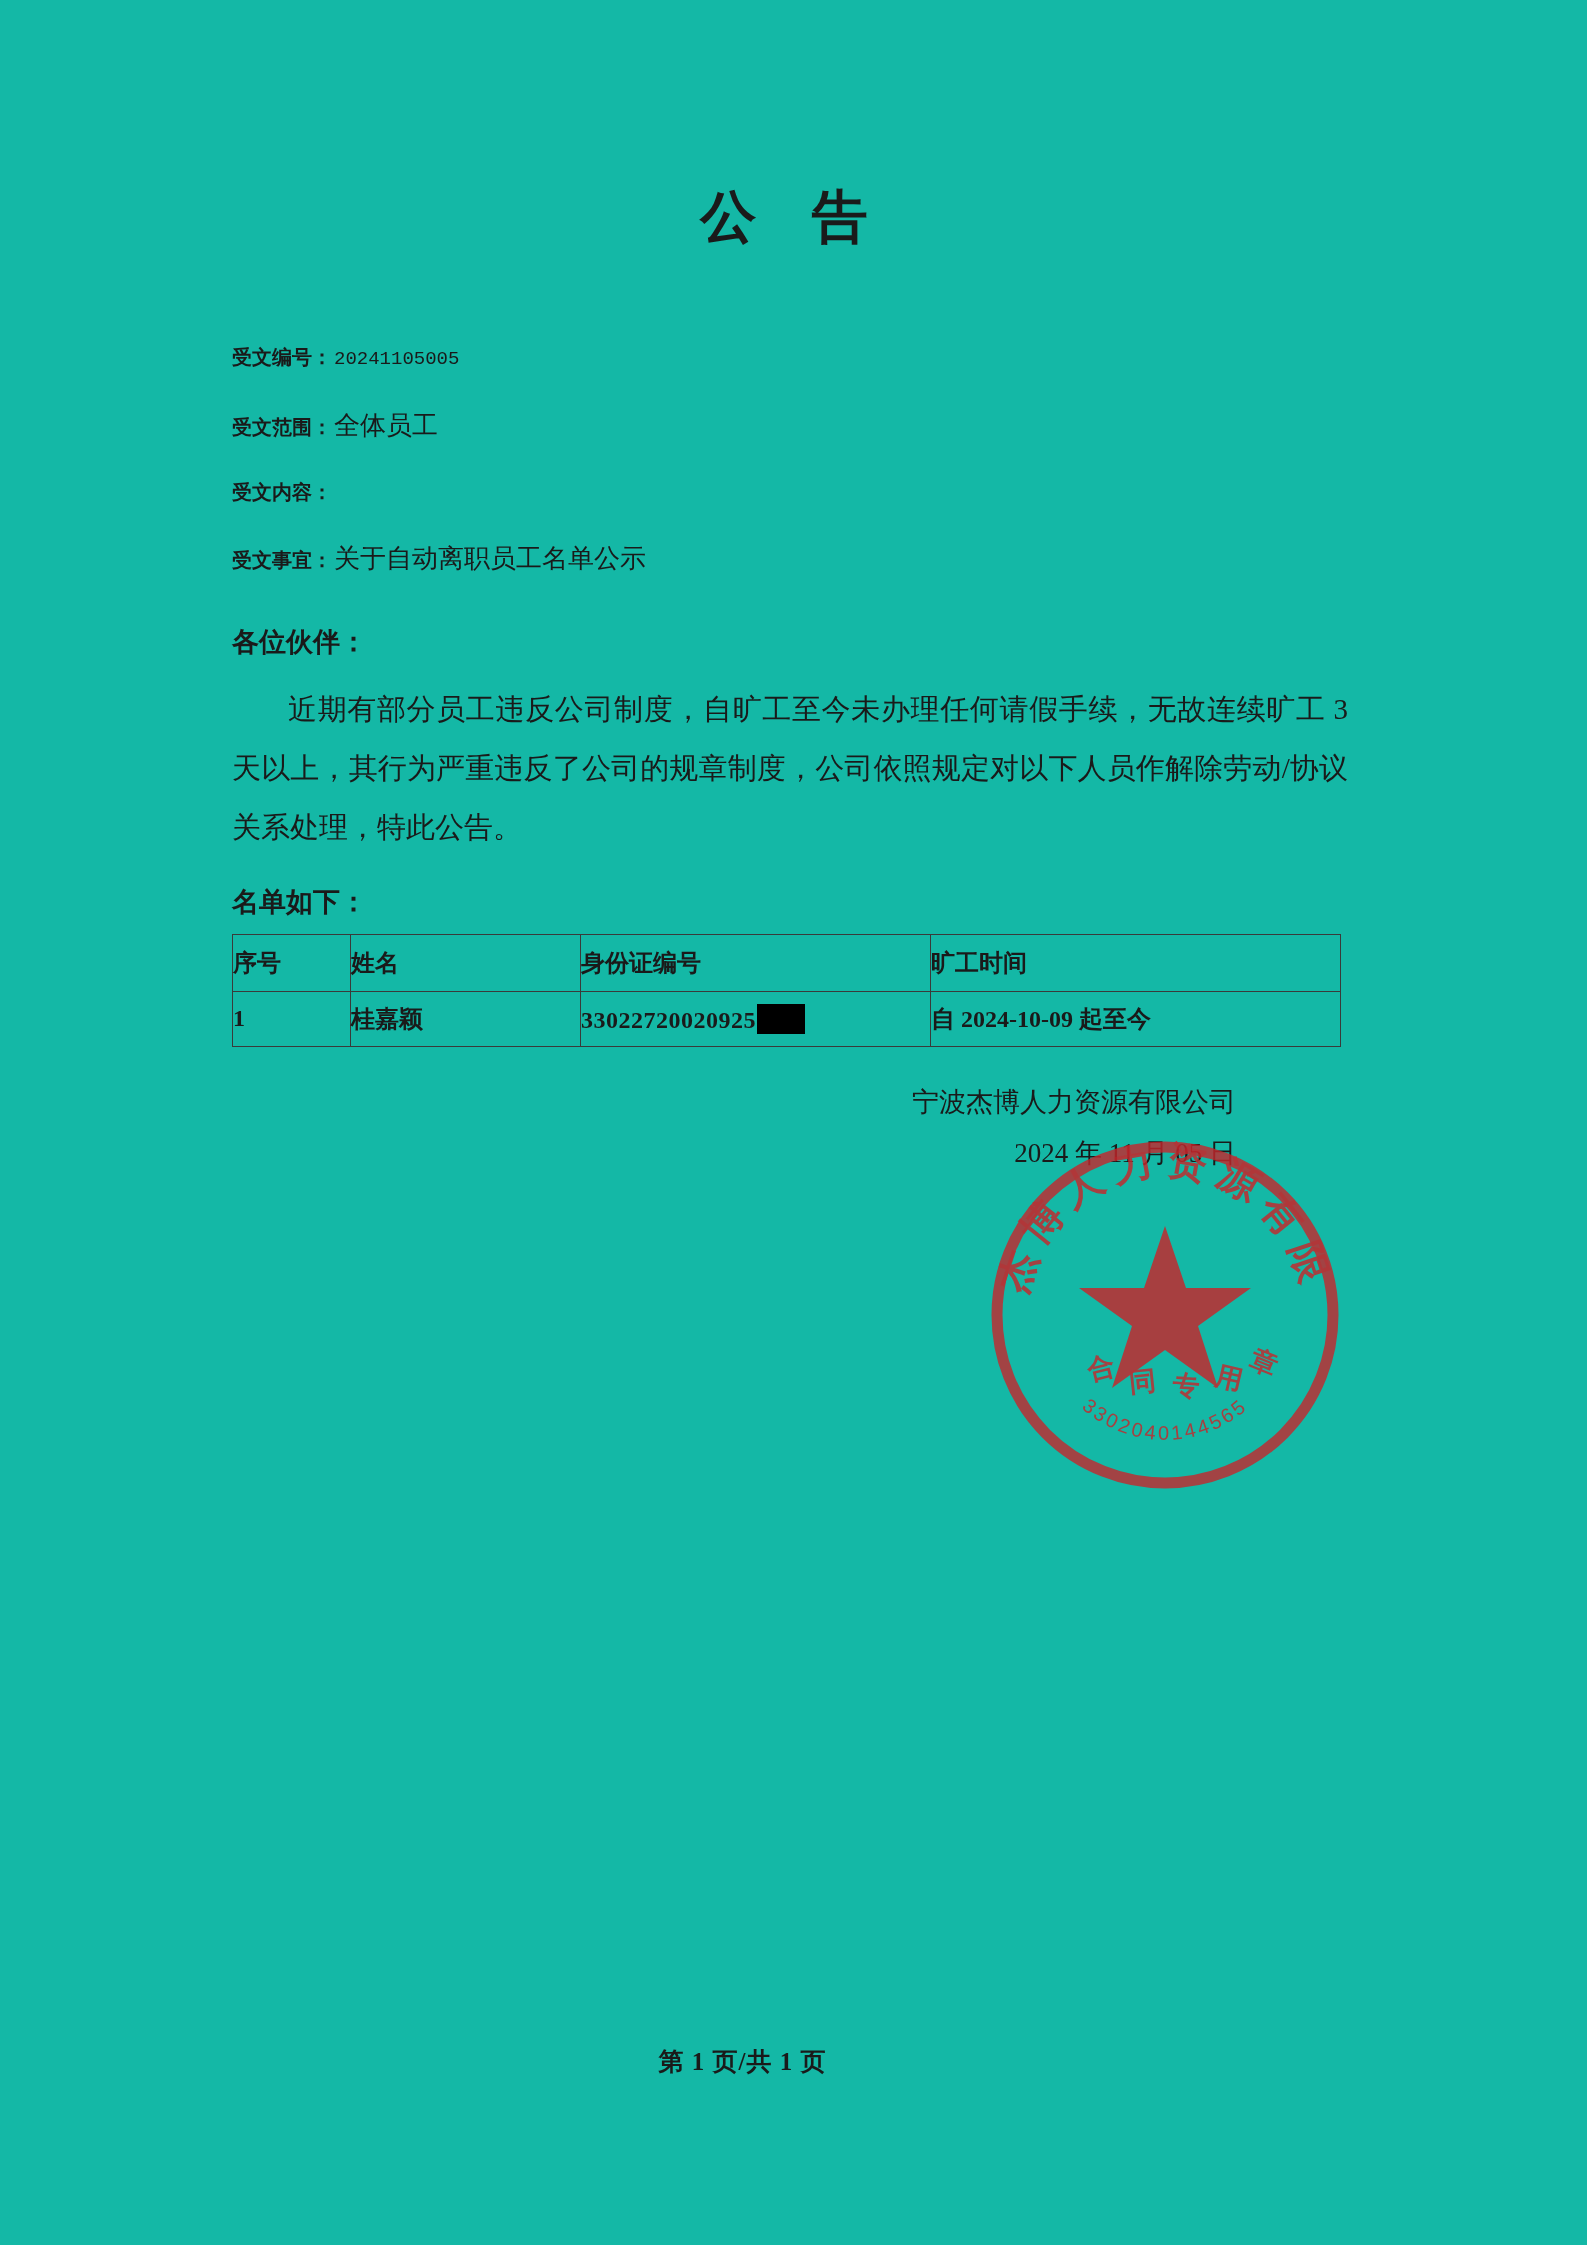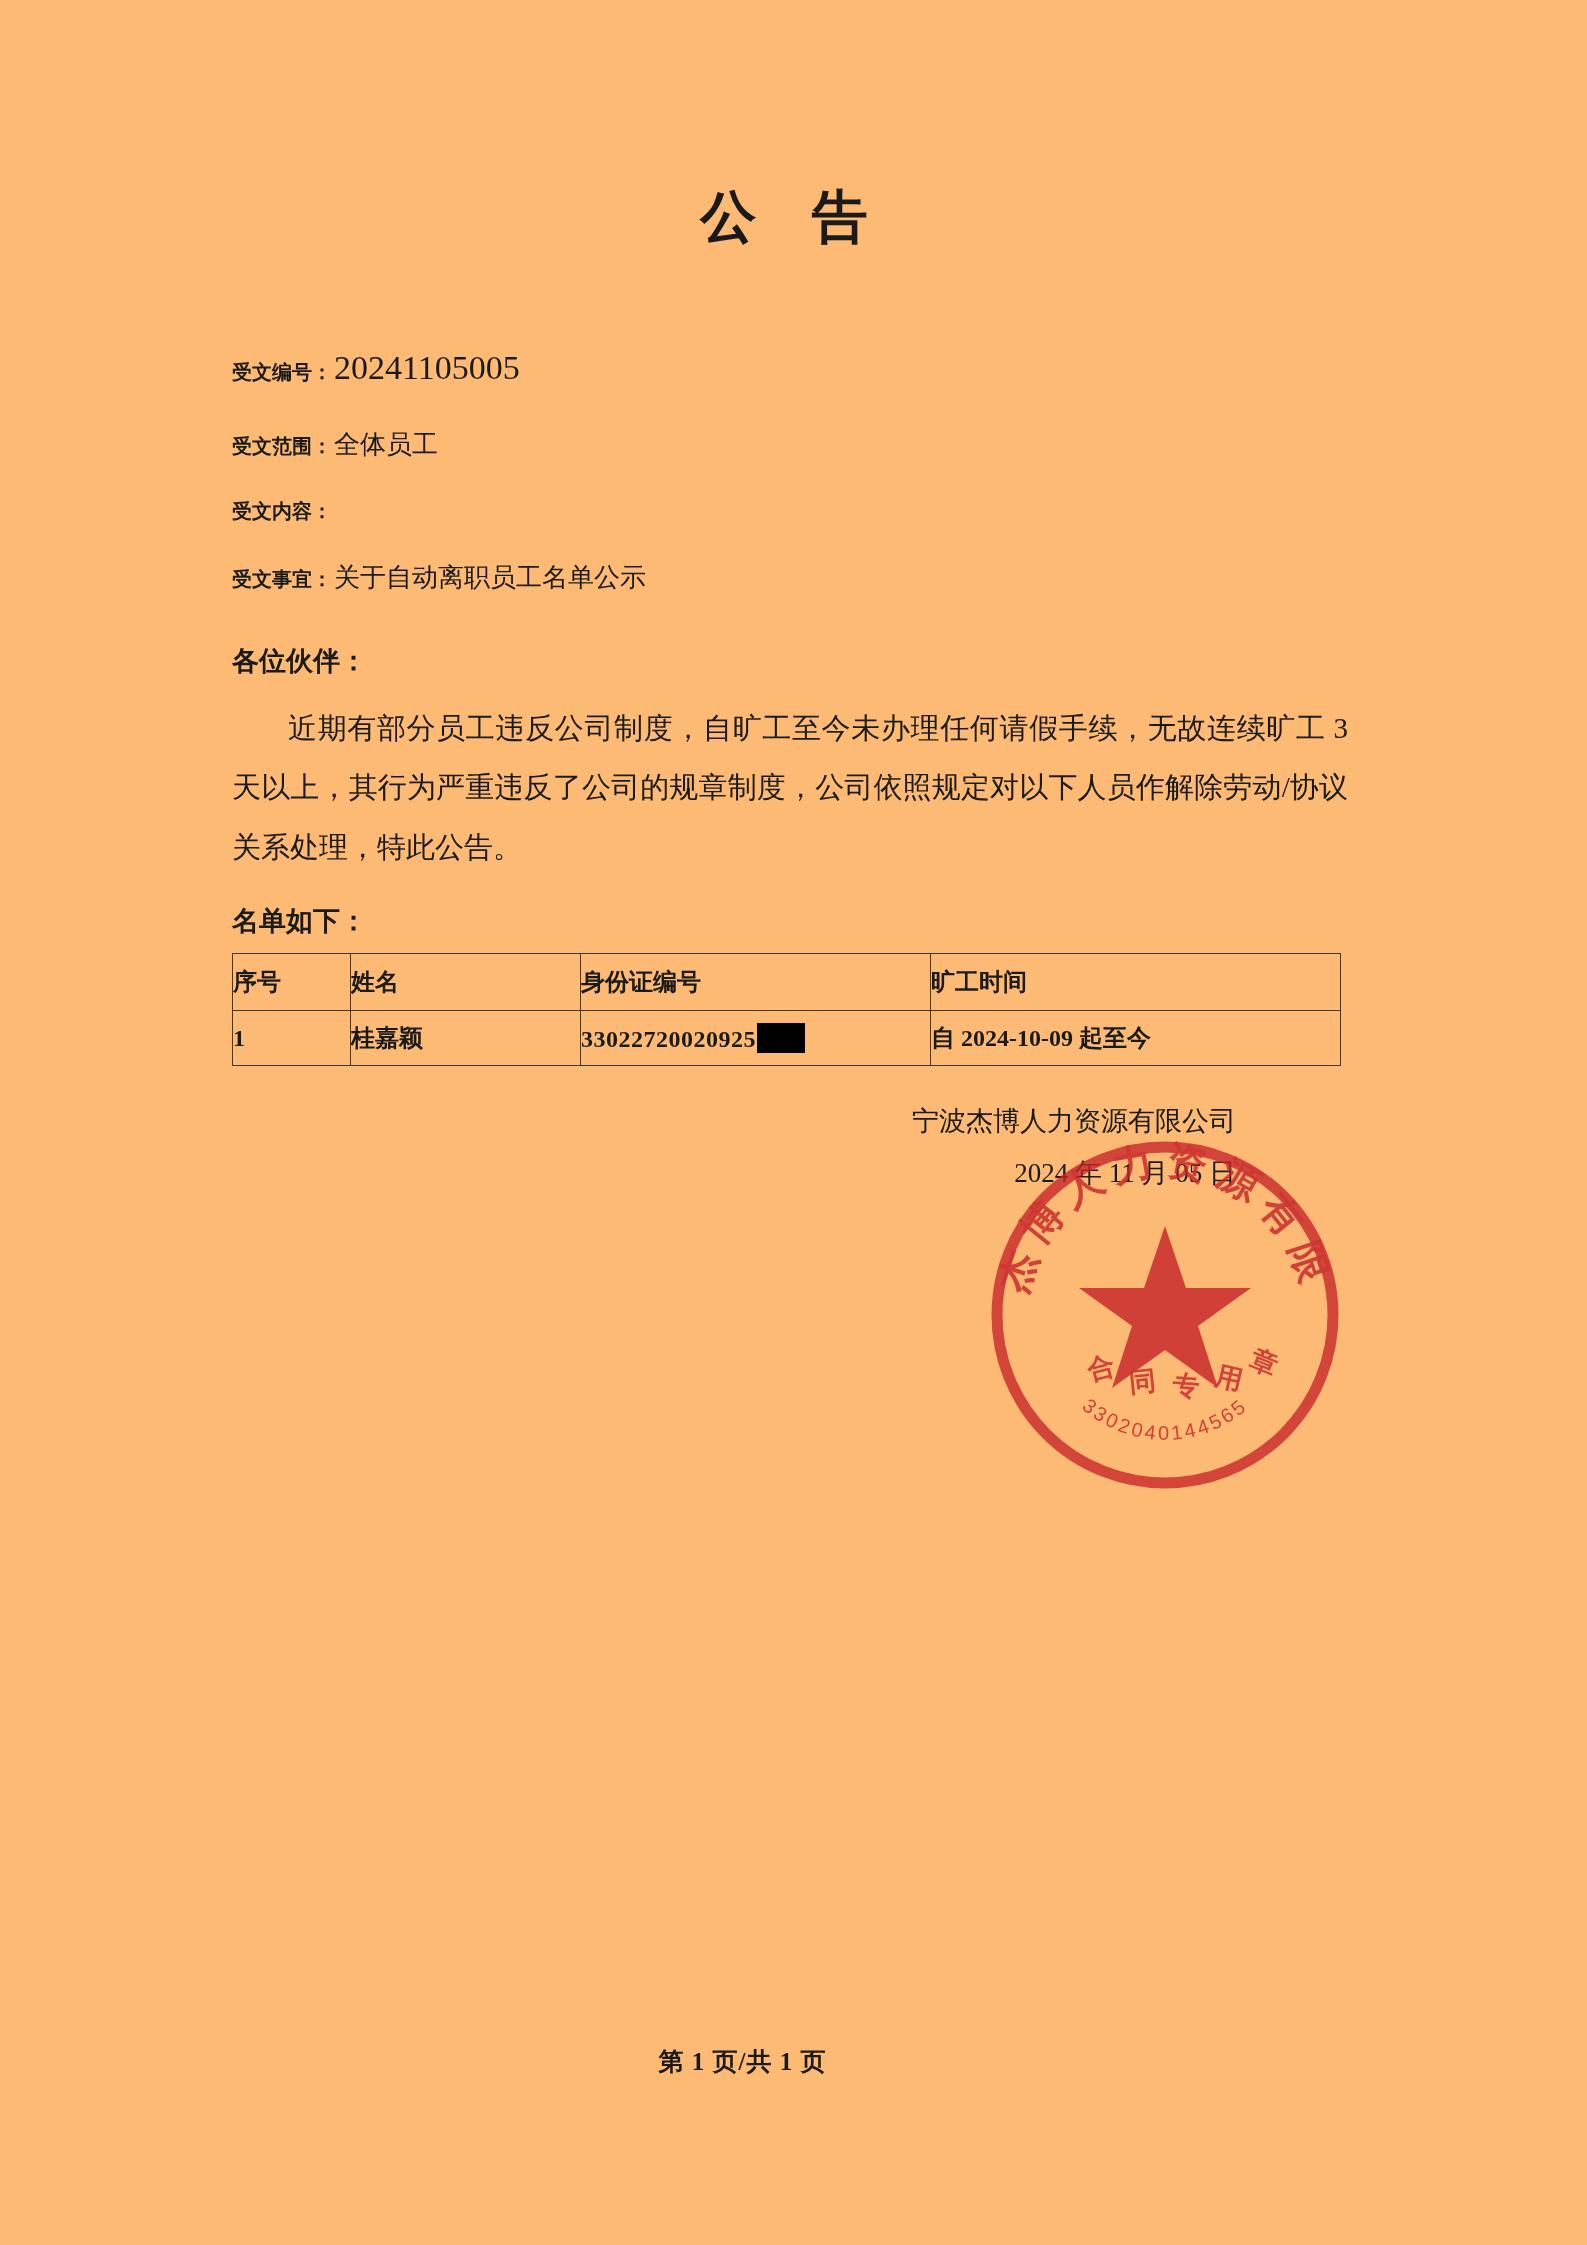--- a/index.html
+++ b/index.html
@@ -13,21 +13,21 @@
     position: relative;
     font-family: "Liberation Serif", "DejaVu Serif", serif;
     color: #1a1a1a;
     overflow: hidden;
   }
   .page {
     position: absolute;
     left: 0; top: 0;
     width: 1587px;
     height: 2245px;
-    background: #fdba74;
+    background: #14b8a6;
   }
   .content {
     position: absolute;
     left: 232px;
     top: 0;
     width: 1122px;
   }
 
   
   .doc-title {
@@ -55,22 +55,22 @@
     font-weight: bold;
     white-space: nowrap;
     font-size: 20px;
   }
   .meta-value {
     font-size: 26px;
     margin-left: 2px;
     white-space: nowrap;
   }
   .meta-value.num {
-    font-family: Liberation Serif, serif;
-    font-size: 34px;
+    font-family: Liberation Mono, monospace;
+    font-size: 19px;
   }
 
   .salutation {
     font-size: 27px;
     font-weight: bold;
     margin-top: 46px;
     margin-bottom: 20px;
   }
 
   .body-para {

